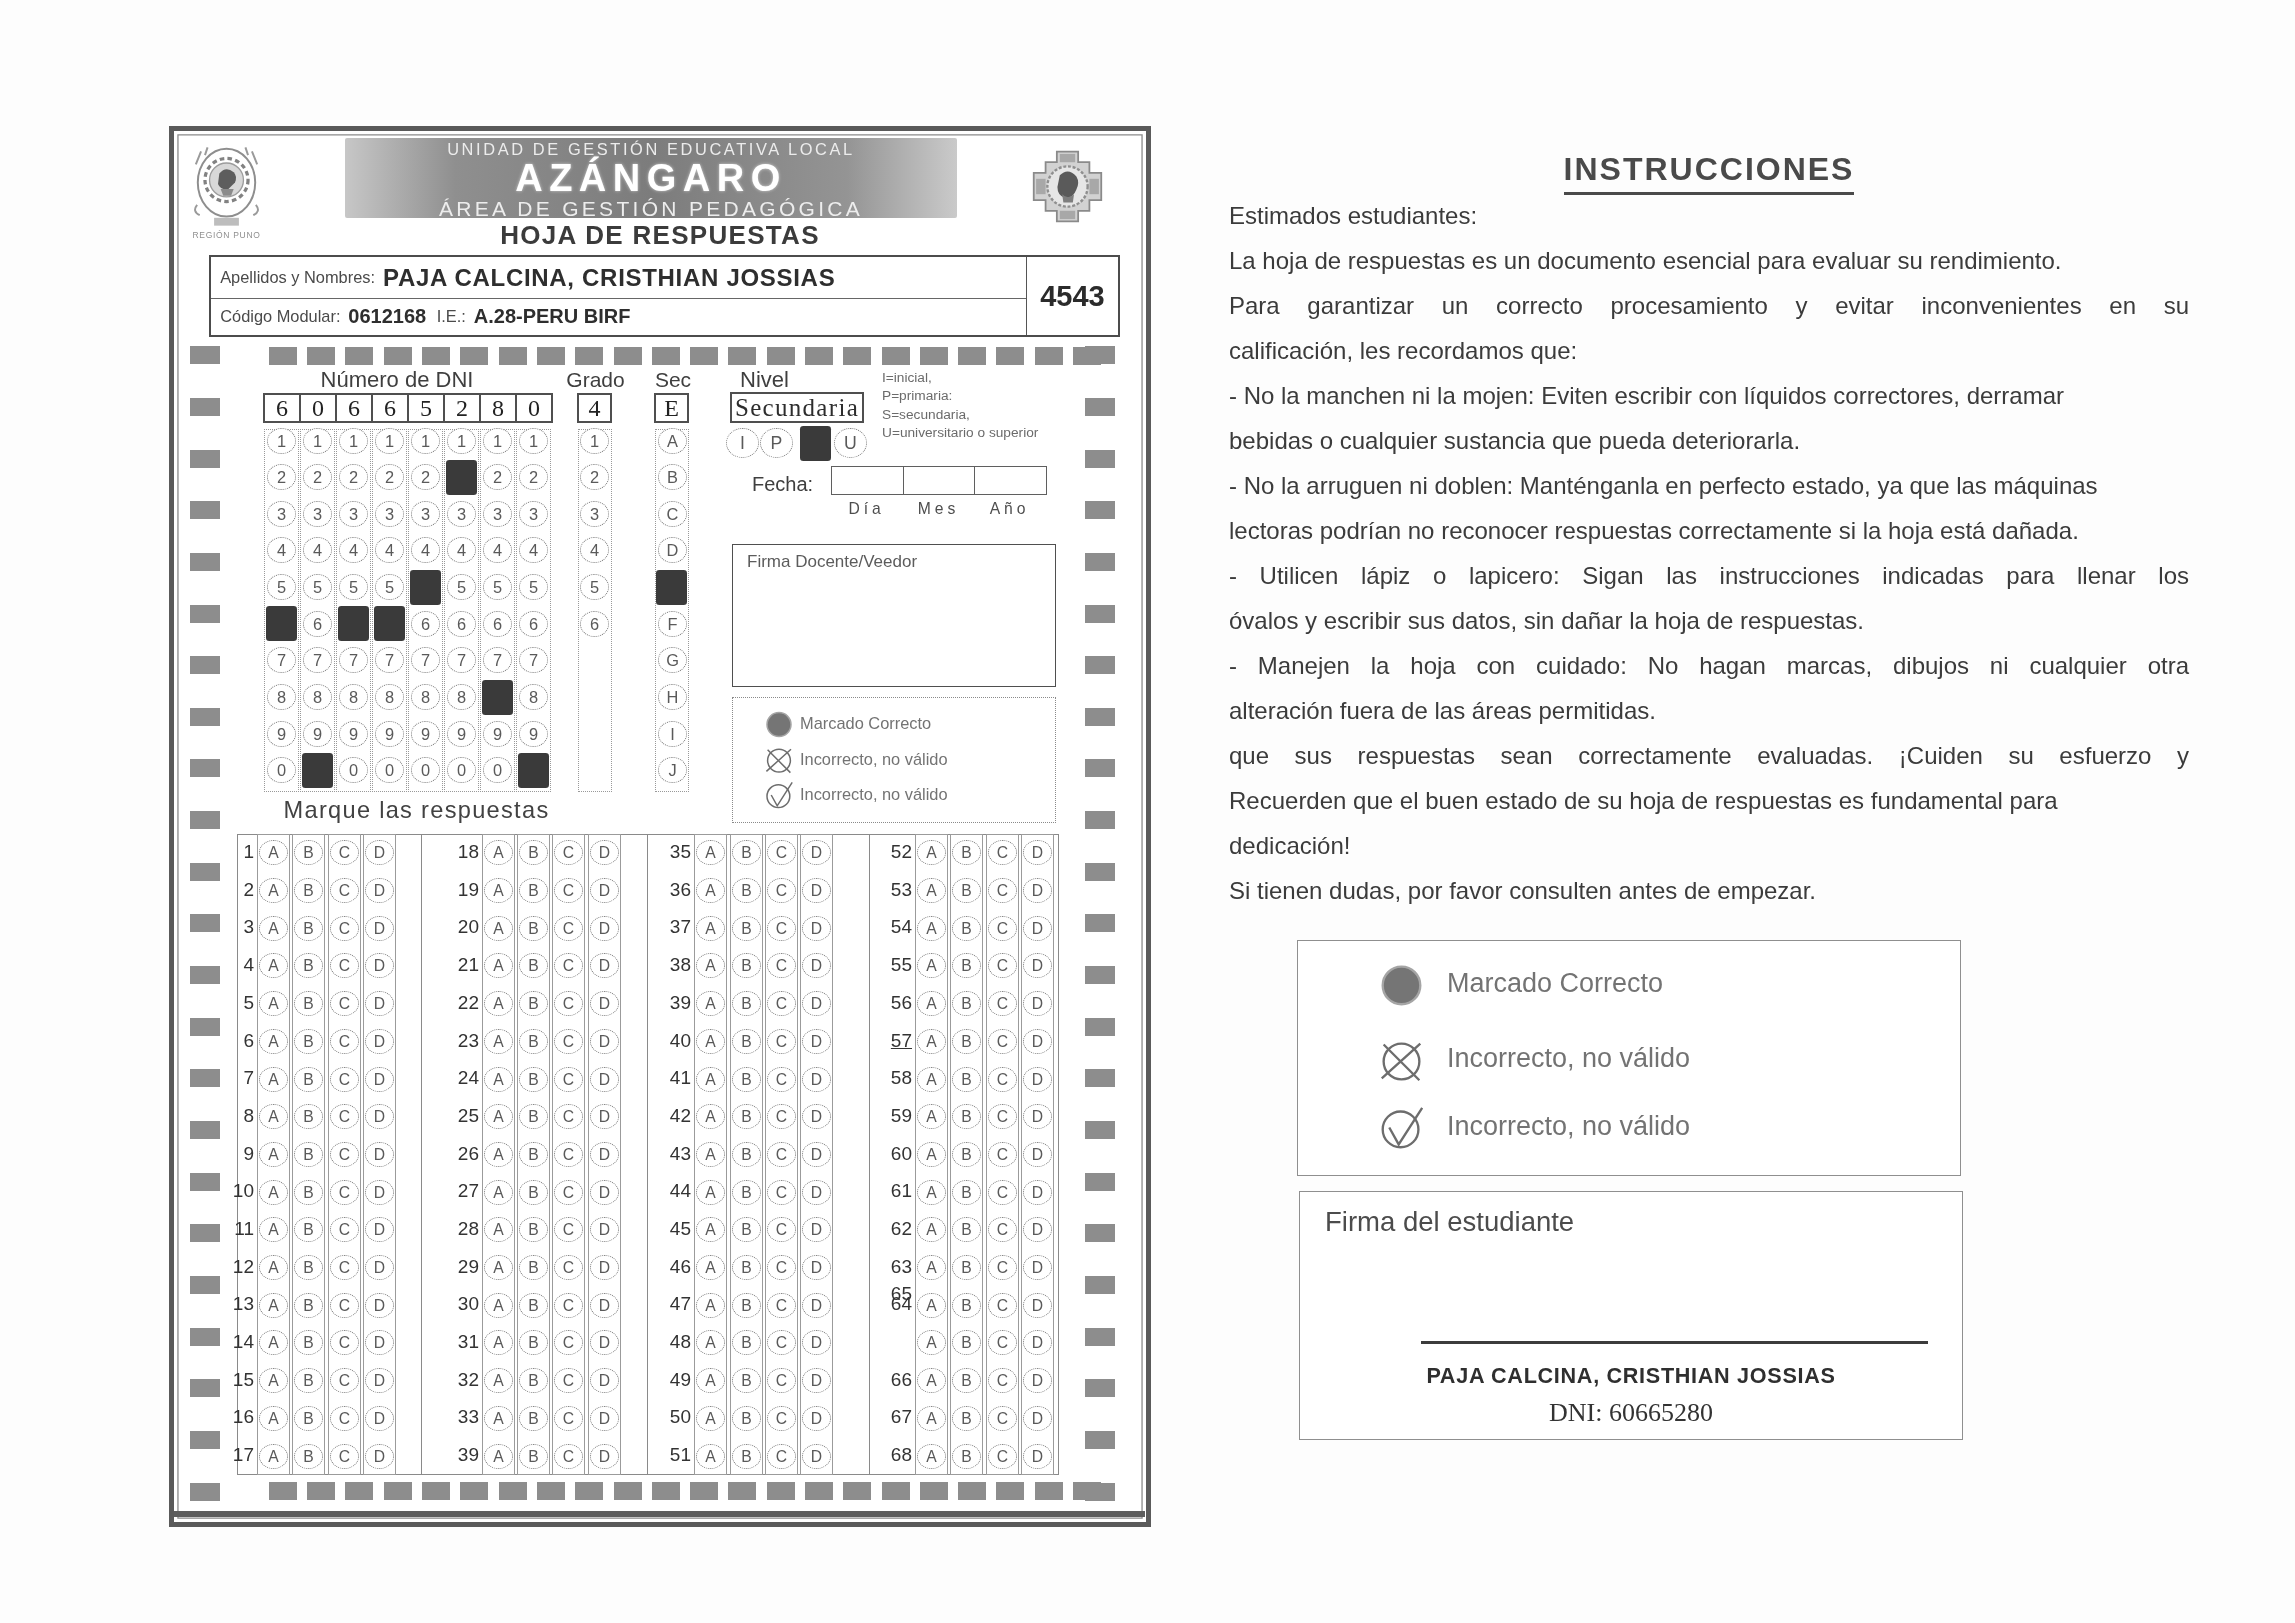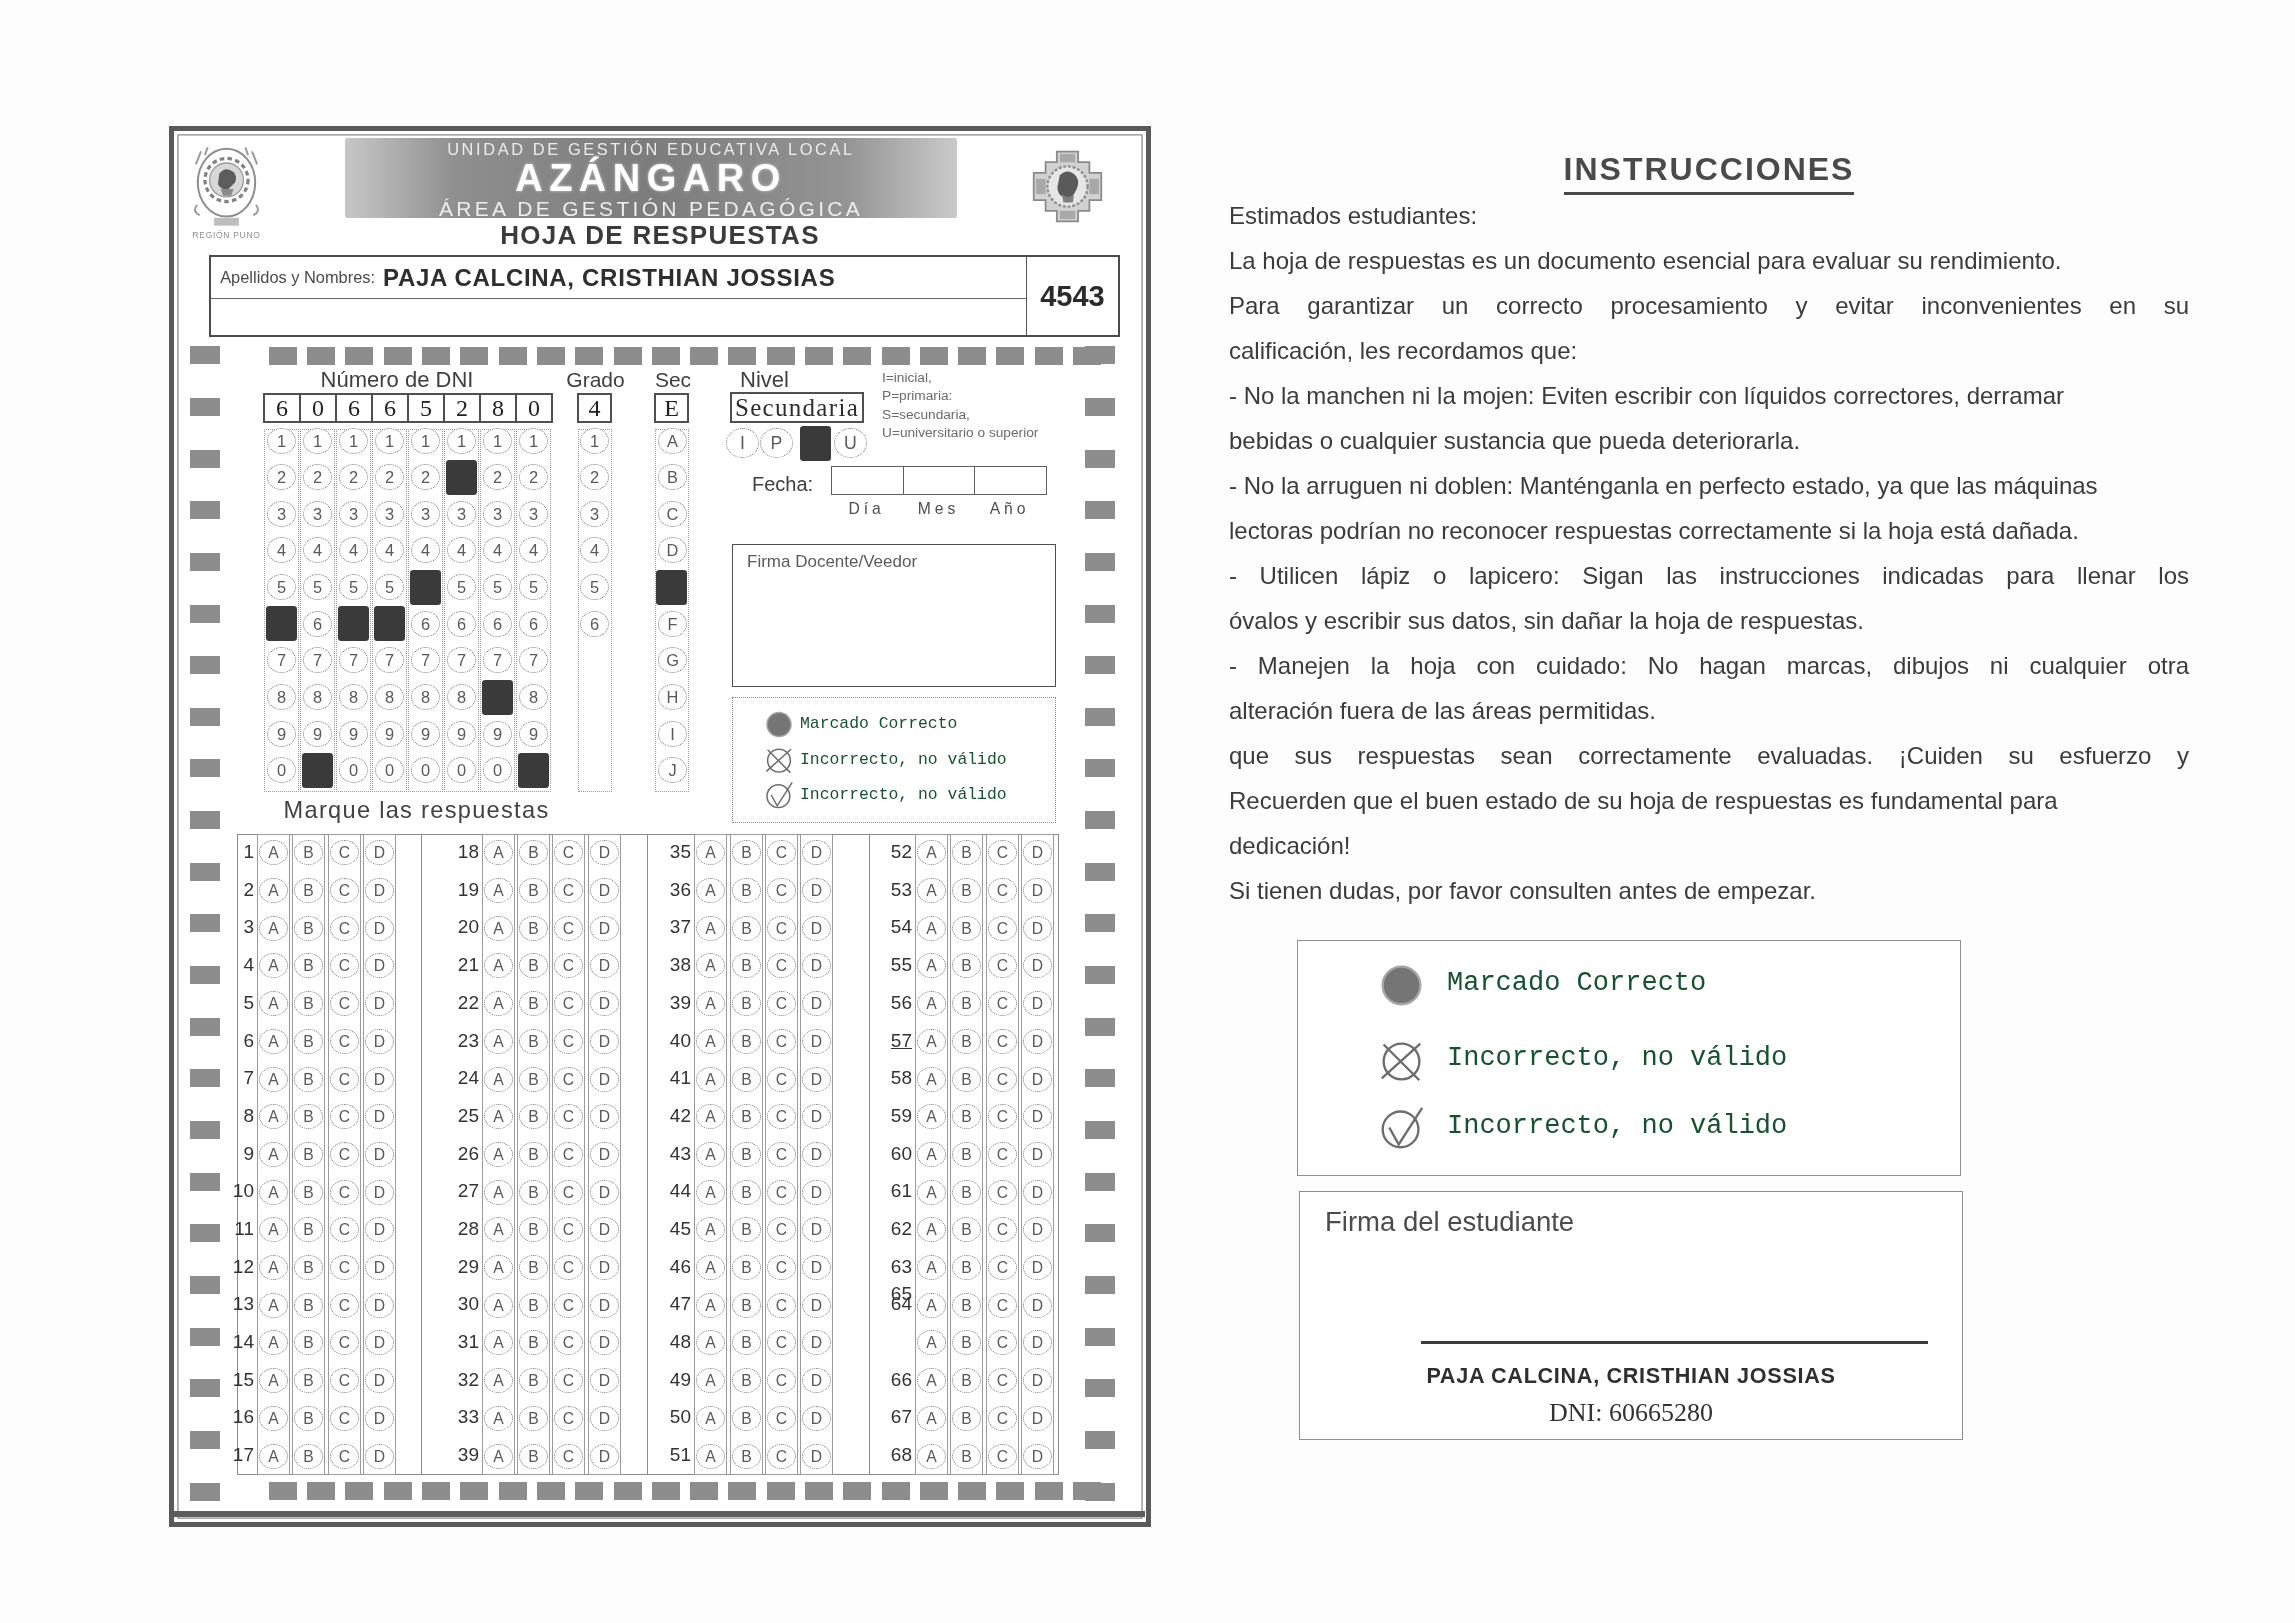--- a/index.html
+++ b/index.html
@@ -45,21 +45,21 @@
   .gridsep { position:absolute; width:1.3px; background:#8a8a8a; }
 
   .nivel-box { position:absolute; border:2px solid #4f4f4f; display:flex; align-items:center; justify-content:center;
                font-family:"Liberation Serif",serif; font-size:25px; color:#2d2d2d; letter-spacing:1.3px; }
   .nivel-legend-line { font-size:13.7px; color:#6b6b6b; line-height:18.3px; white-space:nowrap; }
   .fecha-cell { position:absolute; border:1.3px solid #5f5f5f; background:#fff; }
   .fecha-lbl { position:absolute; font-size:15.7px; color:#4e4e4e; letter-spacing:3.9px; text-align:center; }
   .firma-box { position:absolute; border:1.3px solid #4f4f4f; }
   .firma-lbl { position:absolute; font-size:17px; color:#5c5c5c; }
   .legend-box-sheet { position:absolute; border:1.3px dotted #8a8a8a; }
-  .legend-lbl { position:absolute; color:#14532d; white-space:nowrap;font-family:Liberation Mono, monospace; }
+  .legend-lbl { position:absolute; color:#737373; white-space:nowrap; }
   .marque-lbl { position:absolute; font-size:23.6px; color:#424242; letter-spacing:1.3px; }
   .bottom-line { position:absolute; left:0px; width:971px; top:1380px; height:5.9px; background:#5d5d5d; }
 
   
   .instr { position:absolute; left:1229px; top:151px; width:960px; height:1293px; }
   .instr-title-wrap { position:absolute; left:0; right:0; top:0; text-align:center; }
   .instr-title { display:inline-block; font-size:32px; font-weight:bold; color:#4a4a4a; letter-spacing:2px; border-bottom:3.3px solid #4a4a4a; padding-bottom:3.9px; }
   .instr-lines { position:absolute; left:0; top:42px; width:960px; }
   .iline { height:45px; line-height:45px; font-size:24px; color:#3b3b3b; white-space:nowrap; overflow:visible; }
   .iline.j { white-space:normal; text-align:justify; text-align-last:justify; }
@@ -105,20 +105,26 @@
     <path d="M52 46 q14 -14 28 2 q6 10 0 22 q-6 16 -20 14 q-12 -4 -12 -18 z" fill="#5a5a5a"></path>
     <path d="M56 78 q10 10 20 0 l-2 14 h-16 z" fill="#7e7e7e"></path>
   </svg>
 
   <div class="sheet-title">HOJA DE RESPUESTAS</div>
 
   <div class="info-box">
     <div class="info-row1">
       <span class="info-lbl">Apellidos y Nombres:</span>
       <span class="info-val-name">PAJA CALCINA, CRISTHIAN JOSSIAS</span>
+    </div>
+    <div class="info-row2">
+      <span class="info-lbl">Código Modular:</span>
+      <span class="info-val">0612168</span>
+      <span class="info-lbl">I.E.:</span>
+      <span class="info-val">A.28-PERU BIRF</span>
     </div>
     <div class="cell-4543">4543</div>
   </div>
 
   <div class="sec-lbl" style="left:128px;top:236px;width:190px;text-align:center;font-size:22px;">Número de DNI</div>
   <div class="sec-lbl" style="left:389px;top:237px;width:65px;text-align:center;">Grado</div>
   <div class="sec-lbl" style="left:476px;top:237px;width:46px;text-align:center;">Sec</div>
   <div class="sec-lbl" style="left:566px;top:236px;font-size:22px;">Nivel</div>
 
   <div class="nivel-box" style="left:556px;top:261px;width:134px;height:31px;">Secundaria</div>

